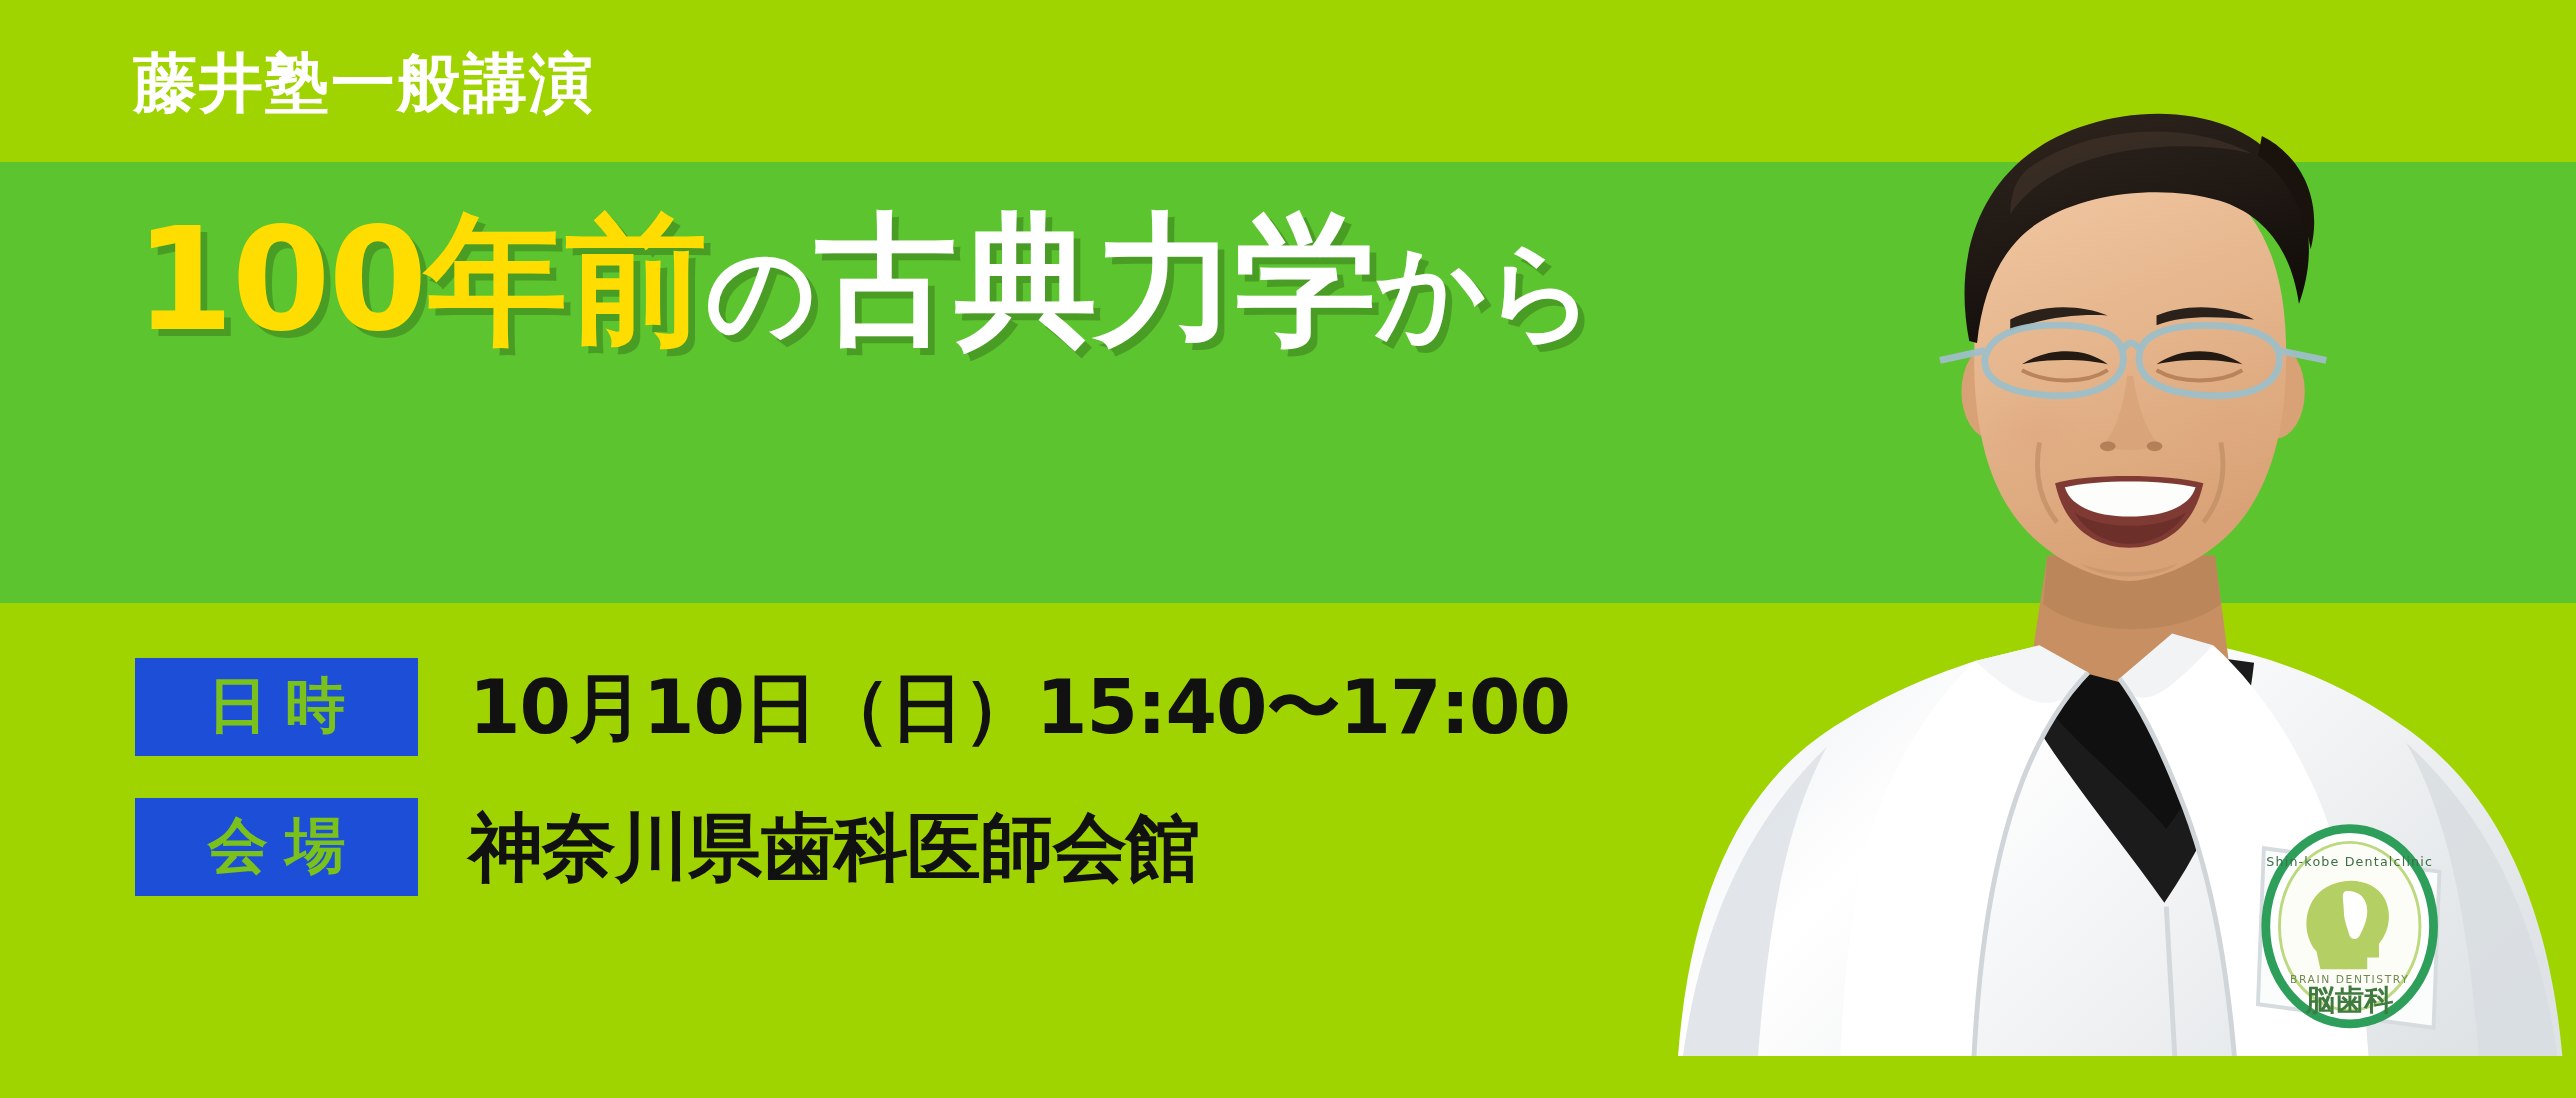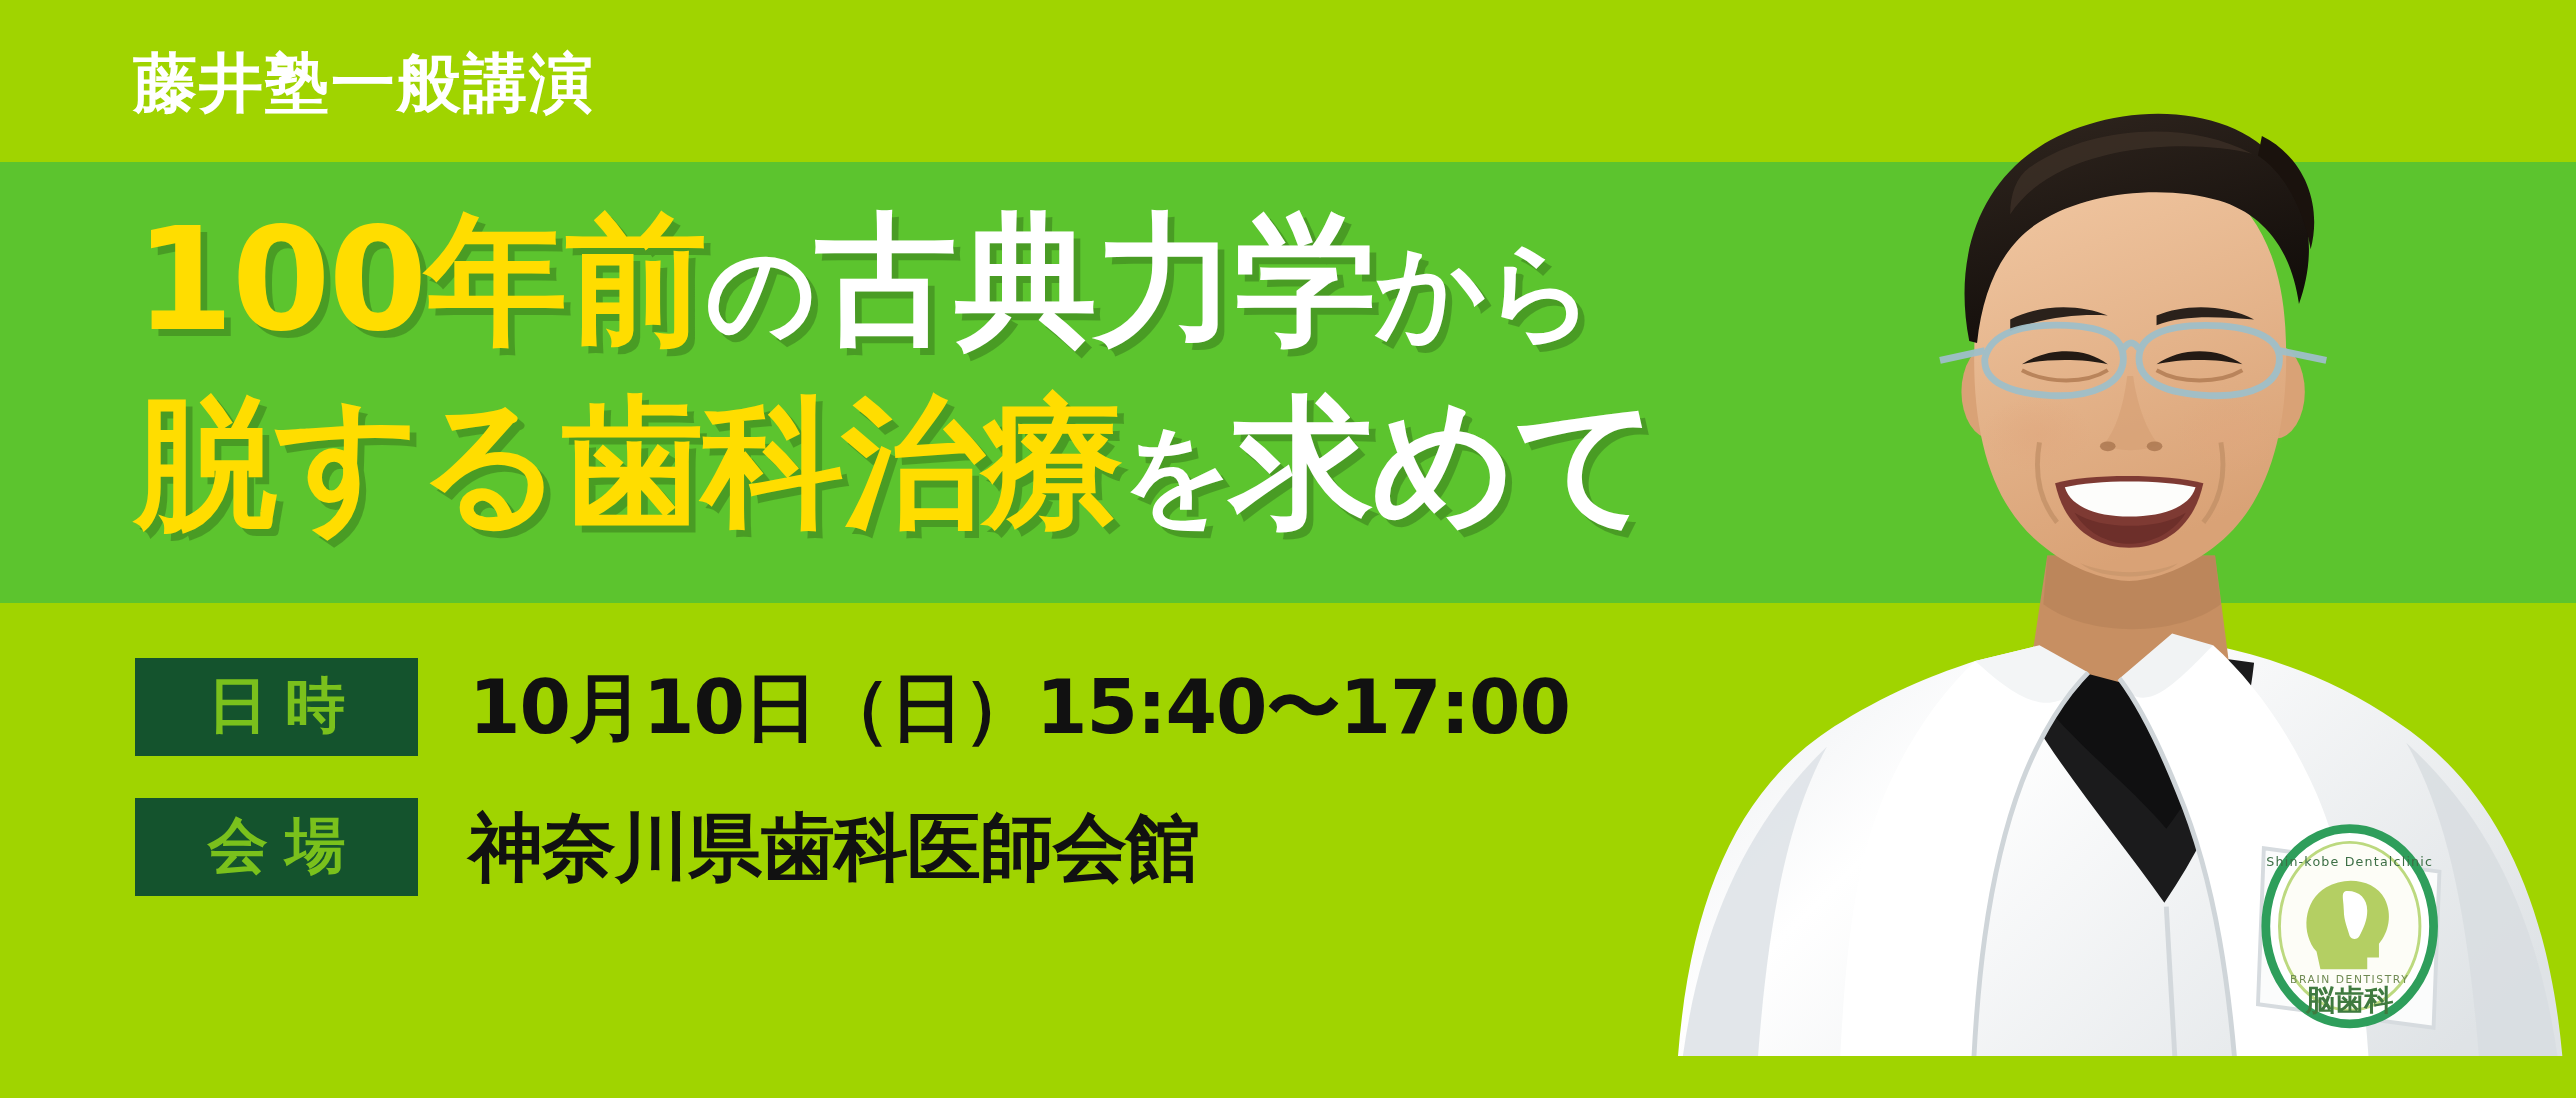--- a/index.html
+++ b/index.html
@@ -81,21 +81,21 @@
     display:flex;
     align-items:center;
     height:101px;
     margin-bottom:39px;
   }
   .info-row:last-child { margin-bottom:8px; }
 
   .info-label {
     width:283px;
     height:98px;
-    background:#14532d;
+    background:#1d4ed8;
     color:#7ac11c;
     font-size:60px;
     font-weight:bold;
     display:flex;
     align-items:center;
     justify-content:center;
     letter-spacing:17.6px;
     text-indent:17.6px;
     flex:0 0 auto;
   }
@@ -280,23 +280,20 @@
       </g>
     </svg>
   </div>
 
   <div class="kicker">藤井塾一般講演</div>
 
   <div class="title">
     <span class="tline tline-1">
       <span class="seg seg-yellow sz-big">100年前</span><span class="seg seg-white sz-small">の</span><span class="seg seg-white sz-big">古典力学</span><span class="seg seg-white sz-small">から</span>
     </span>
-    <span class="tline tline-2">
-      <span class="seg seg-yellow sz-big">脱する歯科治療</span><span class="seg seg-white sz-small">を</span><span class="seg seg-white sz-big">求めて</span>
-    </span>
   </div>
 
   <div class="info">
 
     <div class="info-row">
       <div class="info-label">日時</div>
       <div class="info-value">10月10日（日）15:40〜17:00</div>
     </div>
 
 

